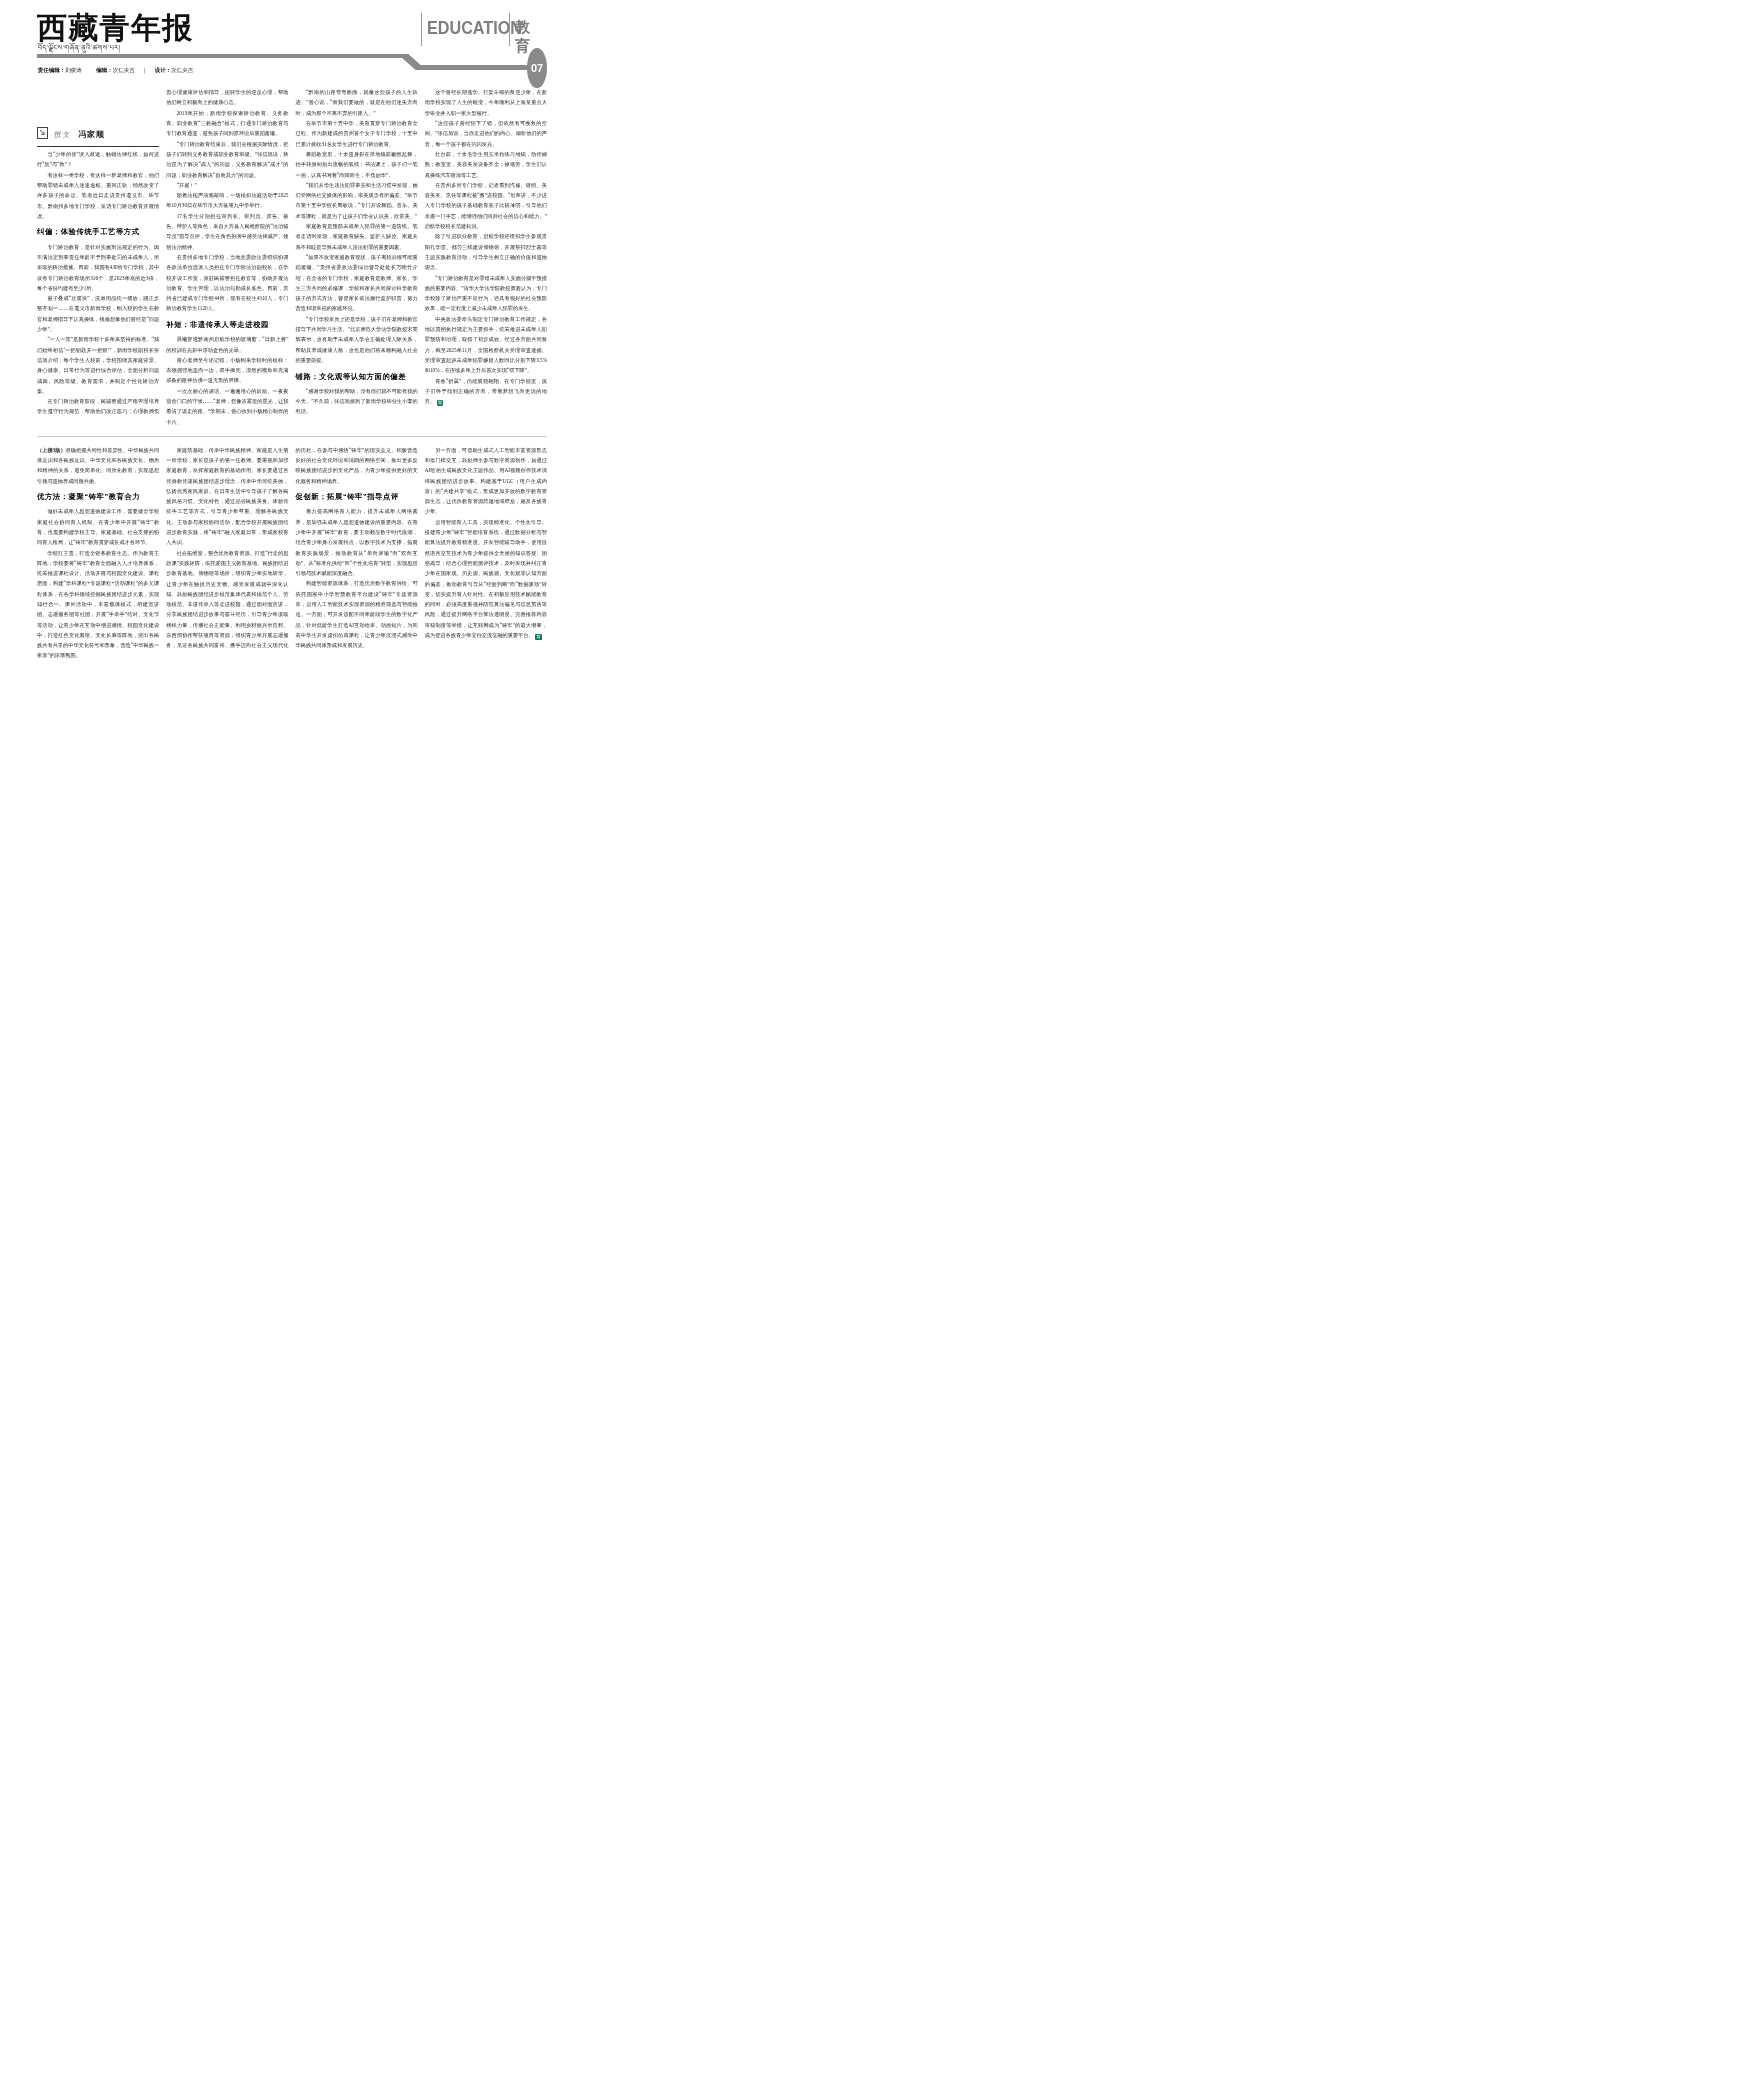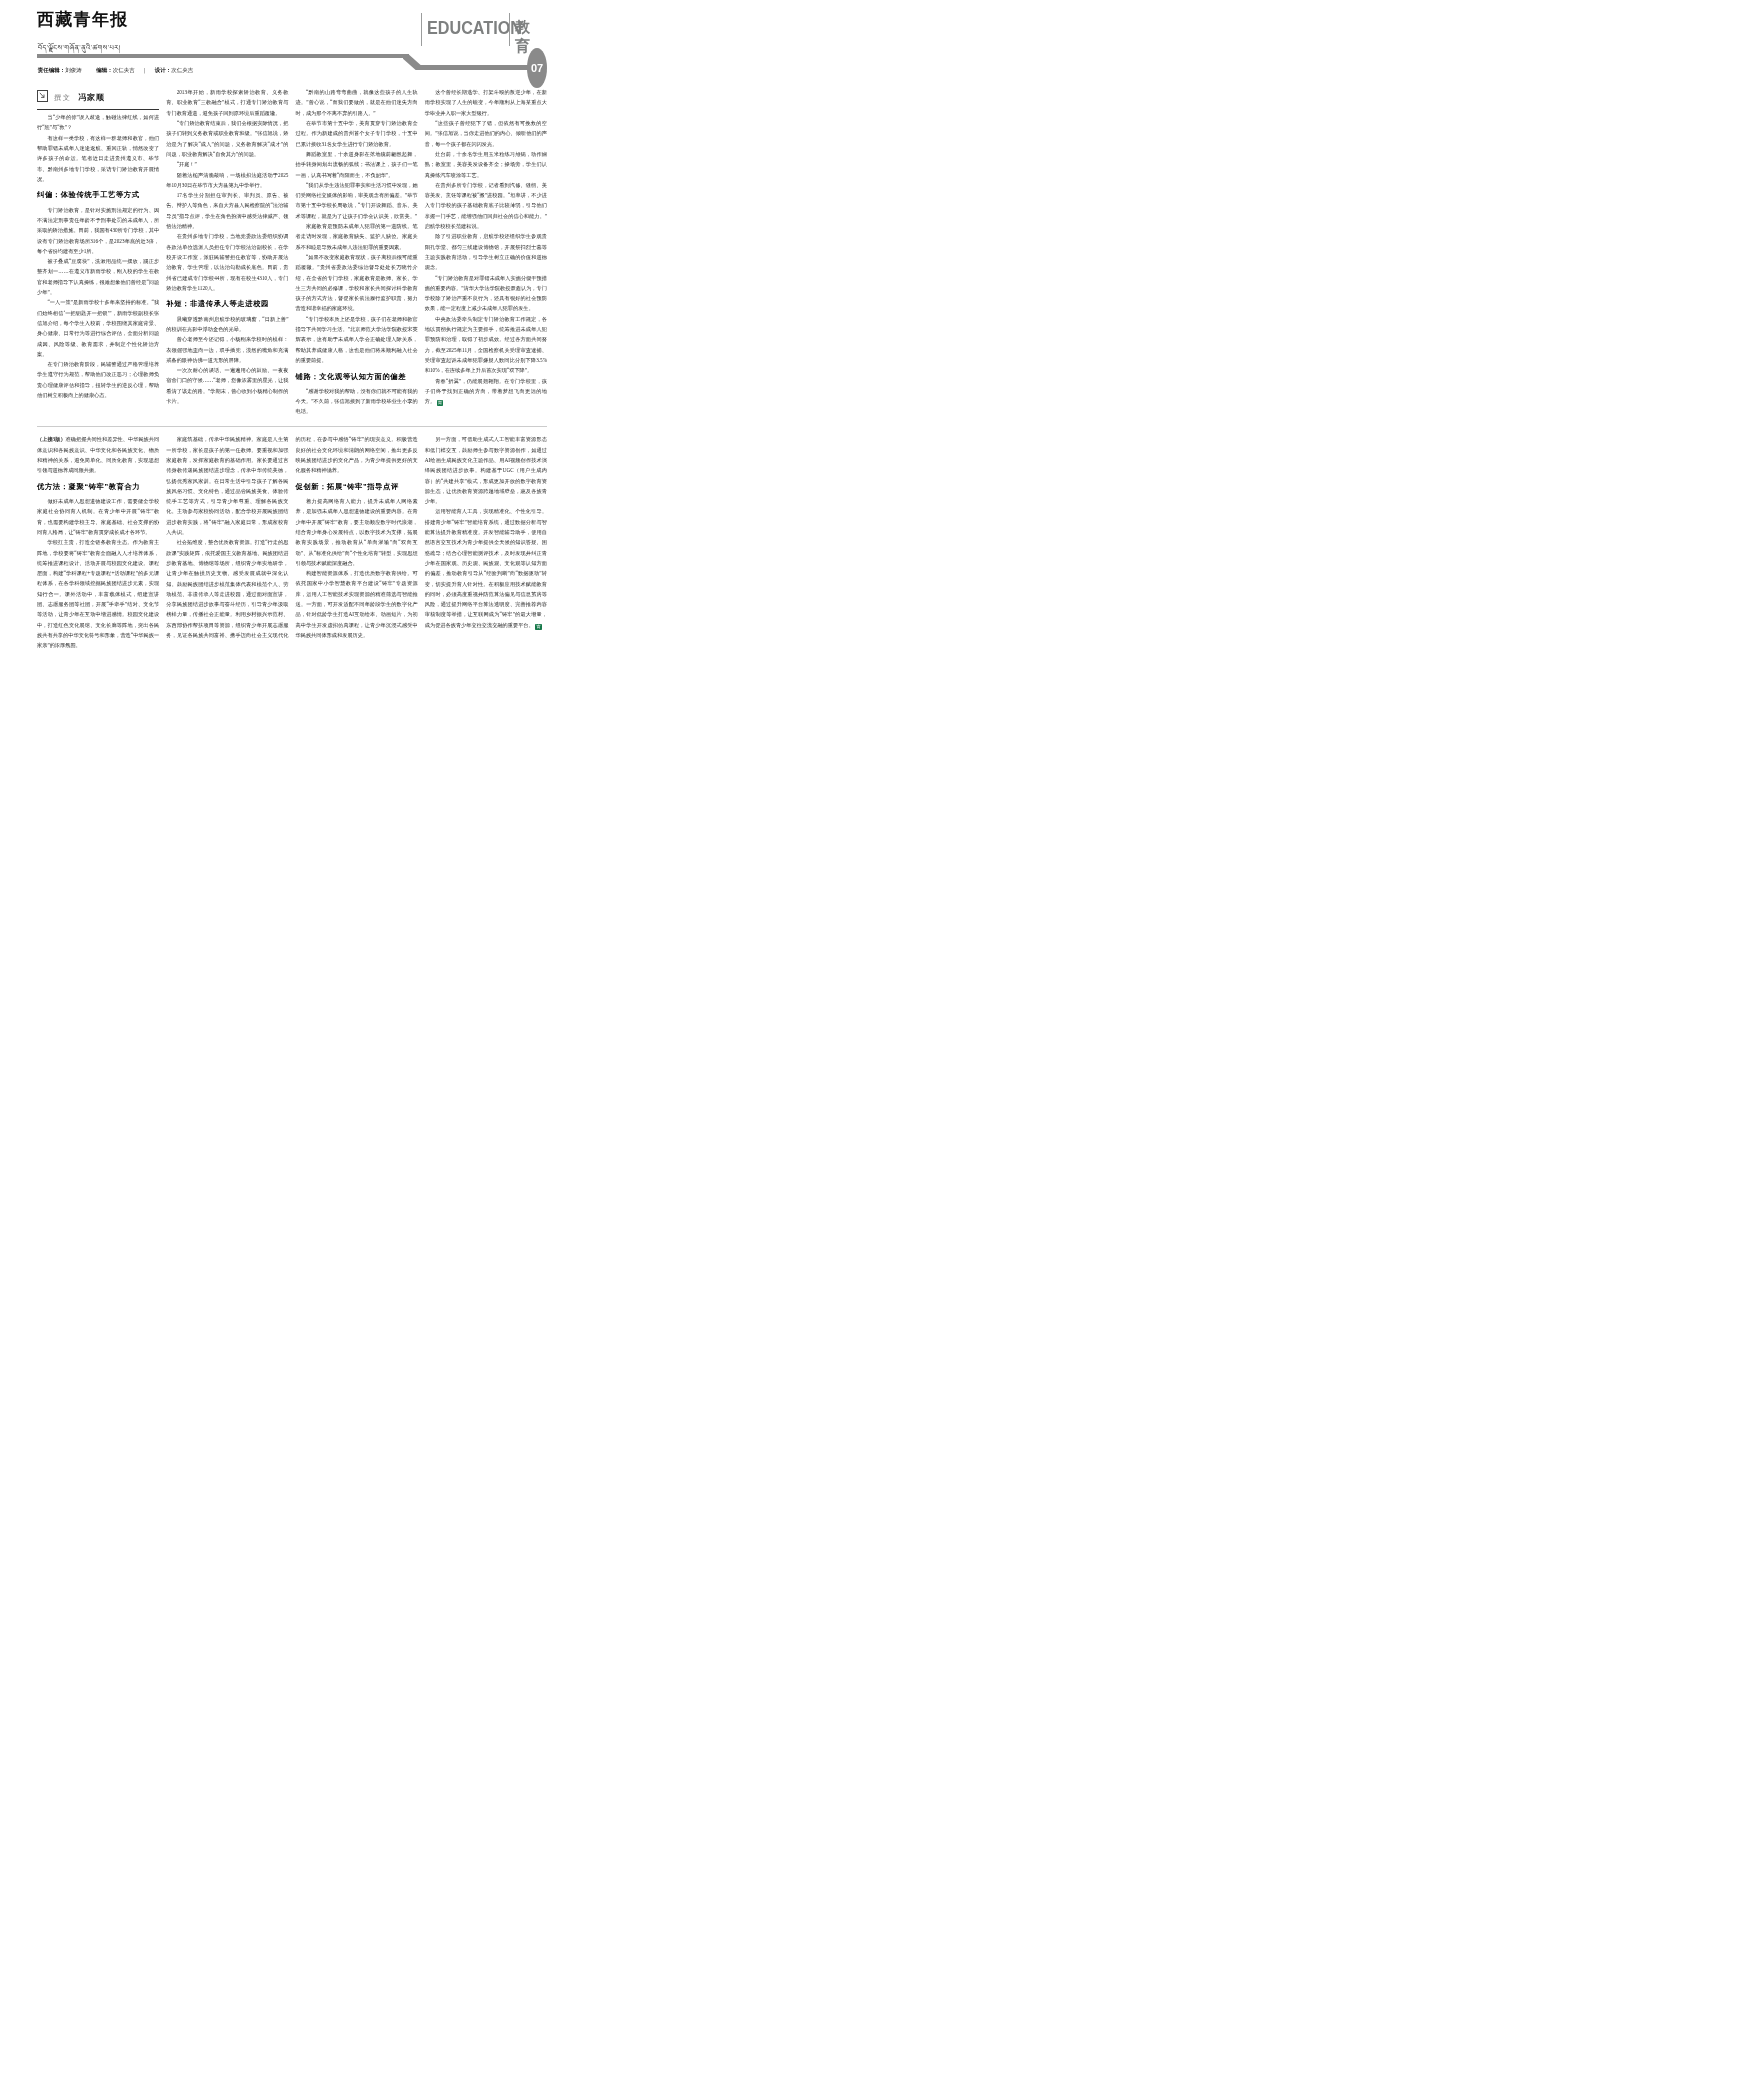--- a/index.html
+++ b/index.html
@@ -2,21 +2,21 @@
 <html lang="zh" style="font-size:6.7px"><head>
 <meta charset="utf-8">
 <style>
   html,body{margin:0;padding:0;background:#ffffff;}
   body{font-family:"Liberation Serif","DejaVu Serif",serif;color:#1c1c1c;}
   .page{position:relative;width:584px;min-height:787px;background:#fff;box-sizing:border-box;
         padding:4.2px 37px 12.6px 37px;overflow:hidden;}
 
   
   .masthead{position:relative;height:72px;}
-  .paper-name{position:absolute;left:0;top:3.4px;font-size:17px;font-weight:900;letter-spacing:1.3px;
+  .paper-name{position:absolute;left:0;top:3.4px;font-size:30px;font-weight:900;letter-spacing:1.3px;
               font-family:"Liberation Serif",serif;color:#111;}
   .tibetan{position:absolute;left:0.8px;top:36px;font-size:6.7px;color:#222;letter-spacing:0.4px;}
   .mast-bar{position:absolute;left:0;top:50px;width:372px;height:3.8px;background:#8a8a8a;}
   .mast-diag{position:absolute;left:366px;top:50px;width:18.5px;height:16px;background:#8a8a8a;
              clip-path:polygon(0 0,30% 0,100% 72%,100% 100%,70% 100%,0 28%);}
   .mast-bar2{position:absolute;left:379px;top:61px;width:118px;height:5px;background:#8a8a8a;}
   .vrule{position:absolute;top:9.2px;width:1.3px;height:33px;background:#9b9d9d;}
   .vrule.v1{left:384px;} .vrule.v2{left:472px;}
   .section-en{position:absolute;left:390px;top:14.3px;font-family:"Liberation Sans",sans-serif;
               font-size:17.6px;font-weight:700;color:#7e8080;letter-spacing:0px;transform:scaleX(.92);
@@ -37,21 +37,21 @@
   .art-subtitle{margin-top:7.6px;font-size:14.3px;font-weight:900;color:#d9a23b;letter-spacing:0.4px;}
 
   
   .cols{margin-top:11px;column-count:4;column-gap:7.1px;}
   .col-p{margin:0;font-size:5.2px;line-height:10.3px;text-align:justify;text-indent:2em;
          color:#1c1c1c;}
   .col-p.no-indent{text-indent:0;}
   .col-p b{font-weight:900;}
   h2.col-heading{font-size:7.3px;font-weight:900;color:#000;letter-spacing:0.6px;margin:6.3px 0 4.2px 0;
                  break-after:avoid;font-family:"Liberation Sans",sans-serif;}
-  .byline{break-inside:avoid;border-bottom:1.3px solid #333;padding:2.5px 0 5.9px 0;margin-bottom:2.5px;}
+  .byline{break-inside:avoid;border-bottom:1.3px solid #333;padding:2.5px 0 5.9px 0;margin-bottom:2.5px;margin-top:37px;}
   .byline-icon{display:inline-block;width:9.2px;height:10.5px;border:0.8px solid #444;position:relative;
                vertical-align:-2.5px;margin-right:4.2px;}
   .byline-icon svg{position:absolute;left:0.8px;top:1.3px;}
   .byline-label{font-size:7.1px;color:#777;letter-spacing:1.7px;margin-right:5px;}
   .byline-author{font-size:8px;color:#222;font-weight:700;letter-spacing:0.8px;}
   .qing-mark{display:inline-block;width:6.3px;height:6.3px;background:#17794a;color:#fff;border-radius:0.8px;
              font-size:4.6px;line-height:6.3px;text-align:center;margin-left:1.7px;vertical-align:-0.8px;
              text-indent:0;}
 
   .article-divider{border:none;border-top:0.4px solid #cccccc;margin:9.2px 0 7.6px 0;}

